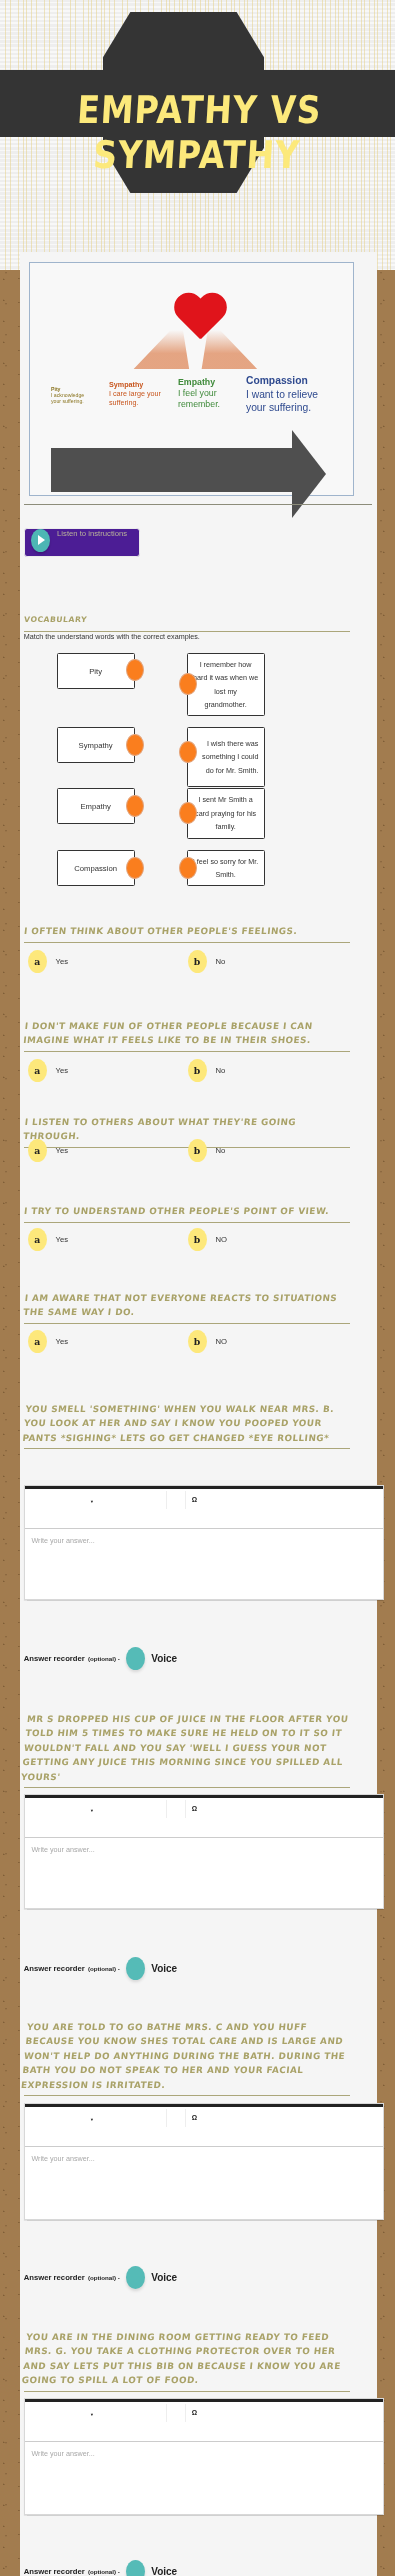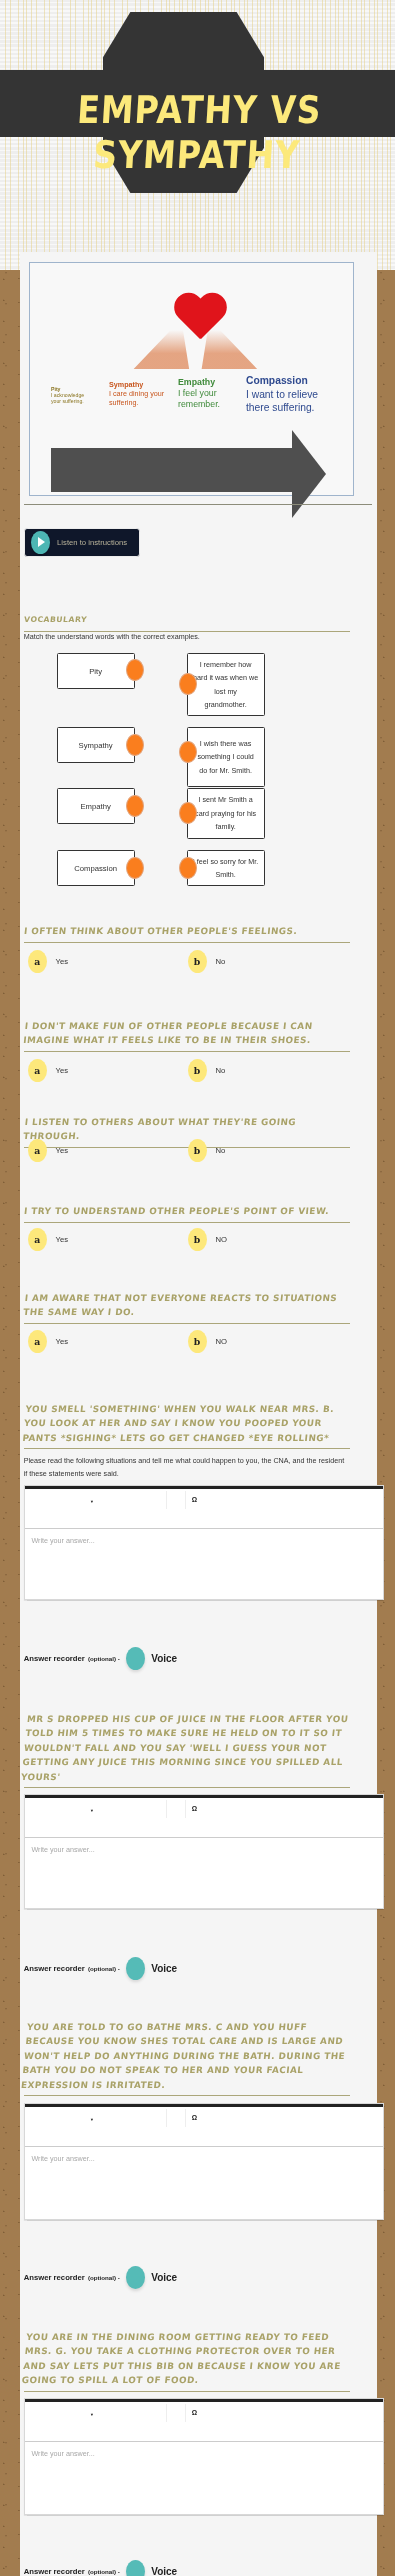--- a/index.html
+++ b/index.html
@@ -61,22 +61,22 @@
   .level { position: absolute; font-family: "Liberation Sans", sans-serif; }
   .level b { display: block; }
   .arrow-body { position: absolute; left: 20.6px; top: 185px; width: 242px; height: 44px; background: #4f4f4f; }
   .arrow-head { position: absolute; left: 262px; top: 167px; width: 0; height: 0;
     border-top: 44px solid transparent; border-bottom: 44px solid transparent; border-left: 34px solid #4f4f4f; }
   .arrow-label { position: absolute; left: 20.6px; top: 193px; width: 242px; text-align: center;
     color: #fff; font-weight: bold; font-size: 17.5px; }
 
   .listen {
     position: absolute; left: 4.1px; top: 276px; width: 116px; height: 29px;
-    border: 0.5px solid #ececec; border-radius: 3.1px; background: #0f172a;
-    display: flex; align-items: center; gap: 7.2px; padding-left: 6.2px;
+    border: 0.5px solid #ececec; border-radius: 3.1px; background: #4c1d95;
+    display: flex; align-items: flex-start; gap: 7.2px; padding-left: 6.2px;
   }
   .play-btn { width: 19px; height: 23px; border-radius: 50%; background: #4db6b4; position: relative;
     box-shadow: 0 1.5px 2.1px rgba(0,0,0,0.2); }
   .play-btn::after { content: ""; position: absolute; left: 7.2px; top: 6.2px; border-left: 7.2px solid #fff;
     border-top: 5.2px solid transparent; border-bottom: 5.2px solid transparent; }
   .listen-label { color: #b9b39a; font-size: 7.7px; }
 
   .hand-heading {
     font-family: "DejaVu Sans", sans-serif; font-weight: bold; color: #a9a268;
     text-transform: uppercase; letter-spacing: 0.5px; transform: skewX(-6deg);
@@ -133,29 +133,29 @@
   <div class="hero">
     <div class="hands"></div>
     <div class="heart"></div>
     <div class="levels">
       <div class="level" style="left:0; top:11.3px; width:41px; font-size:5.2px; line-height:6.2px; color:#8a7420;">
         <b>Pity</b>
         <span>I acknowledge your suffering.</span>
       </div>
       <div class="level" style="left:58px; top:7.2px; width:57px; font-size:7.2px; line-height:8.8px; color:#c8561e;">
         <b>Sympathy</b>
-        <span>I care dining your suffering.</span>
+        <span>I care large your suffering.</span>
       </div>
       <div class="level" style="left:127px; top:3.1px; width:57px; font-size:8.8px; line-height:10.8px; color:#3f8a3a;">
         <b>Empathy</b>
         <span>I feel your remember.</span>
       </div>
       <div class="level" style="left:195px; top:0; width:93px; font-size:10.3px; line-height:13.4px; color:#2f4a8f;">
         <b>Compassion</b>
-        <span>I want to relieve there suffering.</span>
+        <span>I want to relieve your suffering.</span>
       </div>
     </div>
     <div class="arrow-body"></div>
     <div class="arrow-head"></div>
   </div>
   <div class="hero-divider"></div>
 
   <div class="listen">
     <div class="play-btn"></div>
     <span class="listen-label">Listen to instructions</span>
@@ -172,21 +172,21 @@
     <div class="dot" style="left:106px; top:407px;"></div>
     <div class="match-left" style="left:37px; top:475px;">Sympathy</div>
     <div class="dot" style="left:106px; top:482px;"></div>
     <div class="match-left" style="left:37px; top:536px;">Empathy</div>
     <div class="dot" style="left:106px; top:543px;"></div>
     <div class="match-left" style="left:37px; top:598px;">Compassion</div>
     <div class="dot" style="left:106px; top:605px;"></div>
 
     <div class="match-right" style="left:167px; top:401px; height:63px;">I remember how hard it was when we lost my grandmother.</div>
     <div class="dot" style="left:159px; top:421px;"></div>
-    <div class="match-right" style="left:167px; top:475px; height:60px;">I wish there was something I could do for Mr. Smith.</div>
+    <div class="match-right" style="left:167px; top:475px; height:60px;text-align:right;">I wish there was something I could do for Mr. Smith.</div>
     <div class="dot" style="left:159px; top:489px;"></div>
     <div class="match-right" style="left:167px; top:536px; height:51px;">I sent Mr Smith a card praying for his family.</div>
     <div class="dot" style="left:159px; top:550px;"></div>
     <div class="match-right" style="left:167px; top:598px; height:36px;">I feel so sorry for Mr. Smith.</div>
     <div class="dot" style="left:159px; top:605px;"></div>
   </div>
 
   <div class="section-head" style="top:672px;">
     <div class="hand-heading">I often think about other people's feelings.</div>
     <div class="section-rule"></div>
@@ -249,21 +249,20 @@
   </div>
   <div class="opt" style="left:168px; top:1078px;">
     <span class="opt-badge">b</span>
     <span class="opt-label">NO</span>
   </div>
 
   <div class="section-head" style="top:1150px;">
     <div class="hand-heading">You smell 'something' when you walk near Mrs. B. You look at her and say I know you pooped your pants *sighing* lets go get changed *eye rolling*</div>
     <div class="section-rule"></div>
   </div>
-  <div class="instr" style="position:absolute; left:4.1px; top:1202px; width:326px;">Please read the following situations and tell me what could happen to you, the CNA, and the resident if these statements were said.</div>
   <div class="editor" style="top:1233px;">
     <div class="editor-bar"></div>
     <div class="editor-toolbar">
       <span class="tb-caret">▾</span>
       <span class="tb-sep1"></span>
       <span class="tb-sep2"></span>
       <span class="tb-omega">Ω</span>
     </div>
     <textarea class="editor-area" style="height: 68px;" placeholder="Write your answer..."></textarea>
   </div>

